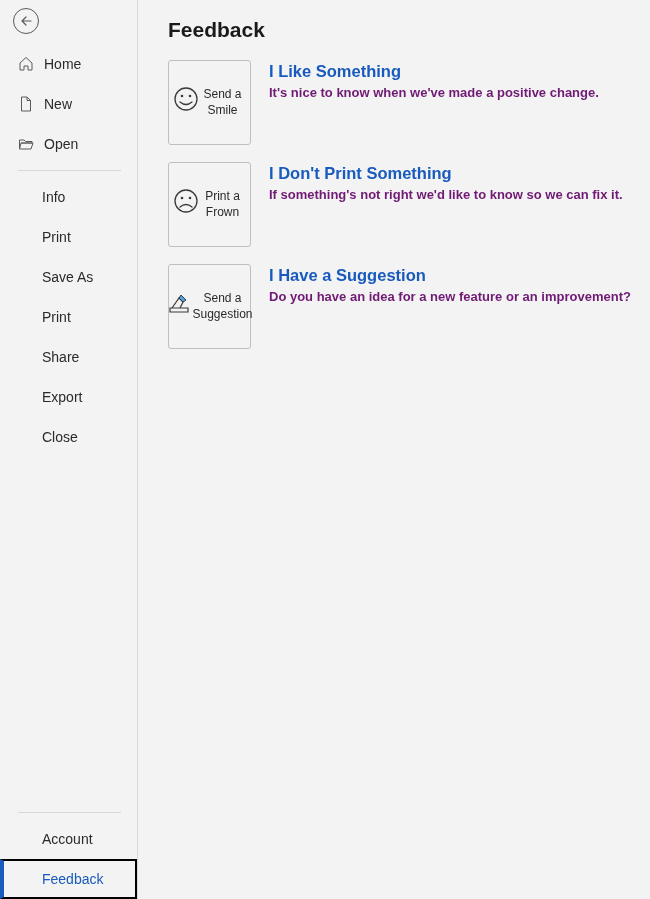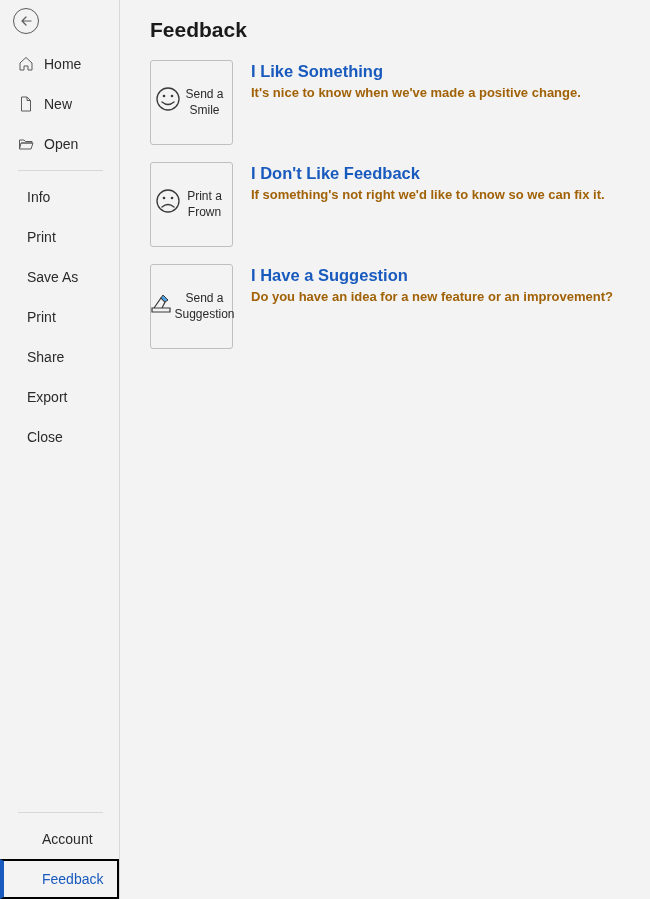--- a/index.html
+++ b/index.html
@@ -9,21 +9,21 @@
     }
     body {
       font-family: "Segoe UI", Tahoma, sans-serif;
       background: #f3f3f3;
       width: 650px;
       height: 899px;
       display: flex;
       overflow: hidden;
     }
     .sidebar {
-      width: 120px;
+      width: 138px;
       background: #f3f3f3;
       border-right: 1px solid #d8d8d8;
       display: flex;
       flex-direction: column;
     }
     .back-btn {
       width: 26px;
       height: 26px;
       border-radius: 50%;
       border: 1px solid #5a5a5a;
@@ -44,21 +44,21 @@
     }
     .nav-item .icon {
       width: 16px;
       height: 16px;
       margin-right: 10px;
       display: flex;
       align-items: center;
       justify-content: center;
     }
     .nav-group-2 .nav-item {
-      padding-left: 27px;
+      padding-left: 42px;
     }
     .nav-divider {
       border-top: 1px solid #d8d8d8;
       margin: 6px 16px 6px 18px;
     }
     .bottom-group {
       margin-top: auto;
     }
     .bottom-group .nav-item {
       padding-left: 42px;
@@ -115,21 +115,21 @@
       margin-top: 2px;
       font-weight: bold;
     }
     .feedback-title {
       font-size: 16.5px;
       color: #185abd;
       margin-bottom: 4px;
     }
     .feedback-desc {
       font-size: 13px;
-      color: #a16207;
+      color: #701a75;
     }
   </style>
 </head>
 <body>
 
 <div class="sidebar">
   <div class="back-btn">
     <svg width="12" height="12" viewBox="0 0 12 12">
       <path d="M6 2 L2 6 L6 10 M2 6 H11" stroke="#5a5a5a" stroke-width="1.2" fill="none" stroke-linecap="round" stroke-linejoin="round"></path>
     </svg>
@@ -224,21 +224,21 @@
         <svg width="26" height="26" viewBox="0 0 26 26">
           <circle cx="13" cy="13" r="11" fill="none" stroke="#3a3a3a" stroke-width="1.3"></circle>
           <circle cx="9" cy="10" r="1.3" fill="#3a3a3a"></circle>
           <circle cx="17" cy="10" r="1.3" fill="#3a3a3a"></circle>
           <path d="M7 19 Q13 14 19 19" fill="none" stroke="#3a3a3a" stroke-width="1.3" stroke-linecap="round"></path>
         </svg>
       </div>
       <div class="tile-label">Print a Frown</div>
     </div>
     <div class="feedback-text">
-      <div class="feedback-title">I Don't Like Feedback</div>
+      <div class="feedback-title">I Don't Print Something</div>
       <div class="feedback-desc">If something's not right we'd like to know so we can fix it.</div>
     </div>
   </div>
 
   <div class="feedback-row">
     <div class="tile">
       <div class="tile-icon">
         <svg width="26" height="26" viewBox="0 0 26 26">
           <path d="M4 18 H22 V22 H4 Z" fill="none" stroke="#3a3a3a" stroke-width="1.2"></path>
           <path d="M6 18 L13 8 L17 12 L14 18" fill="none" stroke="#3a3a3a" stroke-width="1.2"></path>

